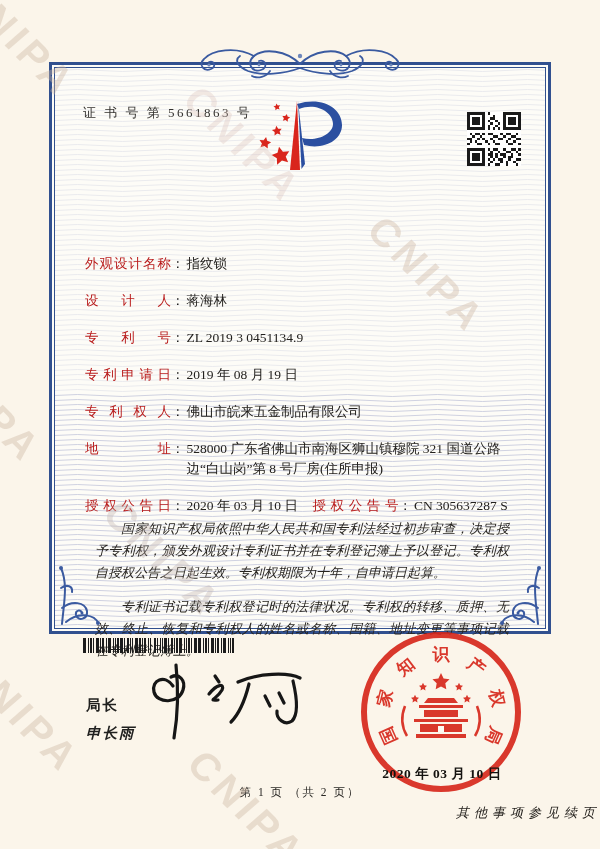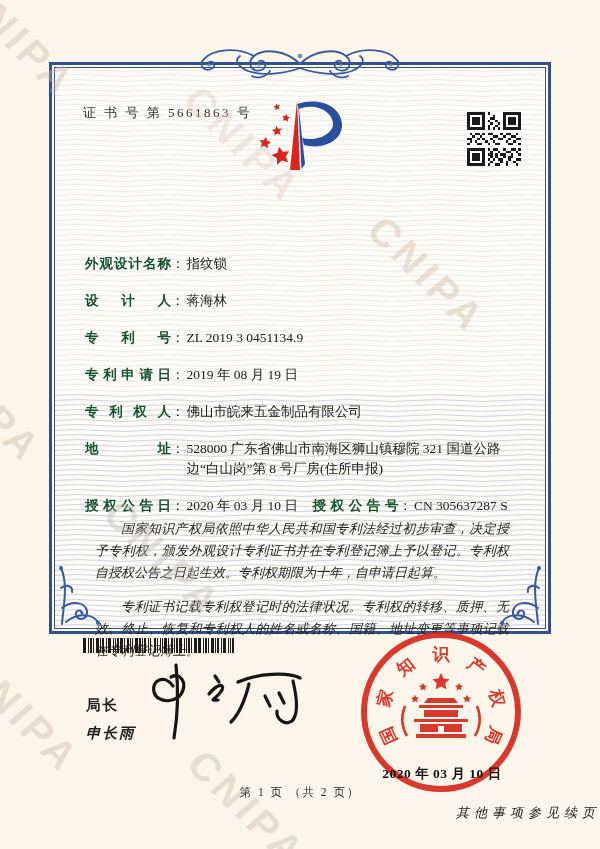--- a/index.html
+++ b/index.html
@@ -44,21 +44,21 @@
   .qr{position:absolute;right:24px;top:44px;}
   .title{
     position:absolute;left:0;right:0;top:112px;text-align:center;
     font-size:30px;font-weight:bold;letter-spacing:6px;text-indent:6px;color:#181613;
   }
   
   .fields{position:absolute;left:30px;right:26px;top:186px;font-size:13.5px;line-height:20px;}
   .frow{margin-bottom:17px;white-space:nowrap;}
   .flabel{
     display:inline-block;width:86px;vertical-align:top;
-    text-align:justify;text-align-last:justify;color:#14532d;font-weight:bold;
+    text-align:justify;text-align-last:justify;color:#b91c1c;
   }
   .fcolon{display:inline-block;vertical-align:top;}
   .fvalue{display:inline-block;vertical-align:top;margin-left:2px;color:#23211e;}
   .fvalue-wrap{white-space:normal;width:336px;}
   .grant-row{white-space:nowrap;}
   .grant-group1{display:inline-block;width:224px;}
   
   .paras{
     position:absolute;left:28px;right:24px;top:438px;
     font-size:13px;line-height:22px;font-style:italic;color:#26231f;

